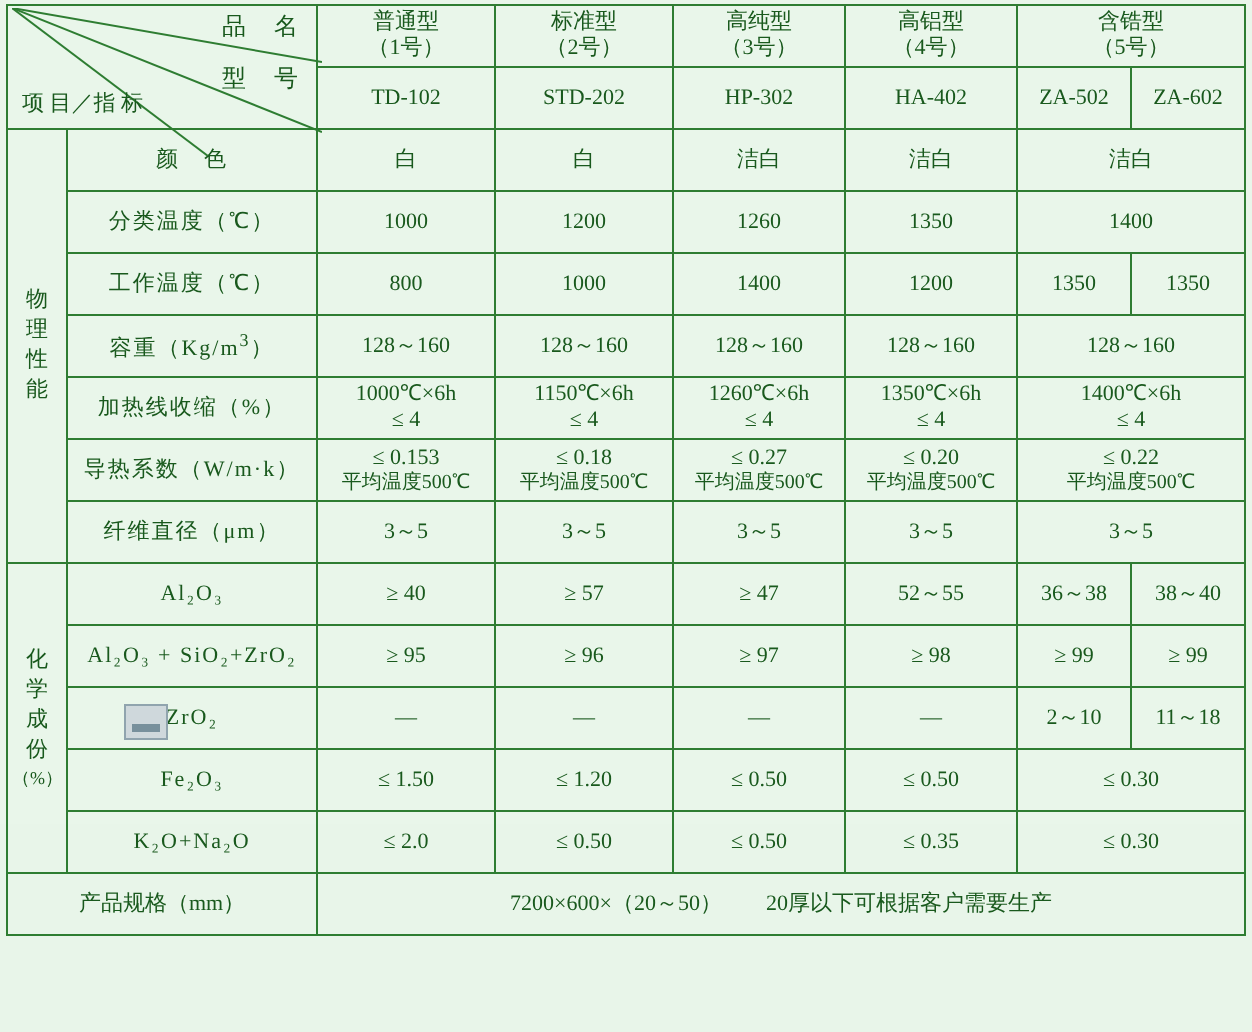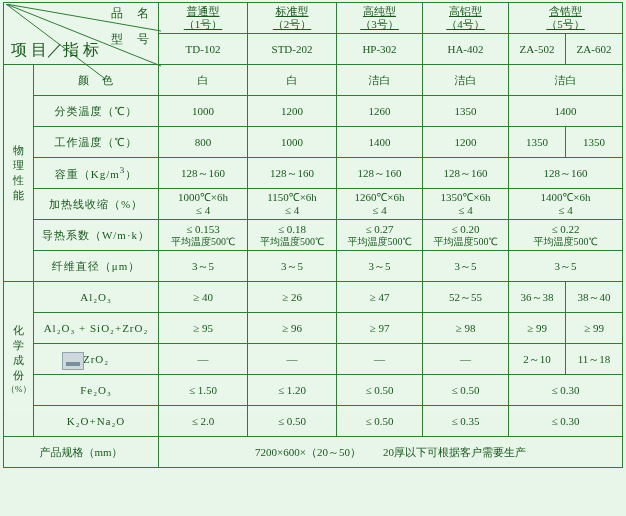--- a/index.html
+++ b/index.html
@@ -36,42 +36,42 @@
     width:30px;
     font-size:13px;
     letter-spacing:0;
     font-weight:normal;
   }
   .vside span{display:block;line-height:1.35;}
   .rowlabel{
     font-size:12px;
     letter-spacing:1px;
   }
-  .hdrcell{font-size:12px;line-height:1.35;text-decoration:underline;}
+  .hdrcell{font-size:12px;line-height:1.35;}
   .small{font-size:10px;}
   .tiny{font-size:9px;}
   .sup{font-size:9px;vertical-align:super;}
   .two-line span{display:block;}
   .corner{
     position:relative;
     padding:0;
     height:74px;
   }
   .corner .c-wrap{
     position:relative;width:100%;height:100%;
   }
   .corner svg{position:absolute;left:0;top:0;}
   .corner .t-prod{
     position:absolute;right:6px;top:3px;font-size:12px;letter-spacing:1px;
   }
   .corner .t-model{
     position:absolute;right:6px;top:29px;font-size:12px;letter-spacing:1px;text-align:center;
   }
   .corner .t-item{
-    position:absolute;left:5px;bottom:4px;font-size:16px;letter-spacing:0px;
+    position:absolute;left:5px;bottom:4px;font-size:11px;letter-spacing:0px;
   }
   .lastrow td{height:30px;font-size:12px;}
   .icon-box{
     position:absolute;left:28px;top:8px;width:20px;height:16px;
     background:#cfd8dc;border:1px solid #90a4ae;
   }
   .icon-box:after{
     content:"";position:absolute;left:3px;top:9px;width:14px;height:4px;background:#78909c;
   }
   .cellrel{position:relative;}
@@ -240,21 +240,21 @@
     <tr>
       <td class="vside" rowspan="5">
         <span>化</span>
         <span>学</span>
         <span>成</span>
         <span>份</span>
         <span class="tiny">（%）</span>
       </td>
       <td class="rowlabel">Al₂O₃</td>
       <td>≥ 40</td>
-      <td>≥ 26</td>
+      <td>≥ 57</td>
       <td>≥ 47</td>
       <td>52～55</td>
       <td>36～38</td>
       <td>38～40</td>
     </tr>
 
     <tr>
       <td class="rowlabel">Al₂O₃ + SiO₂+ZrO₂</td>
       <td>≥ 95</td>
       <td>≥ 96</td>

